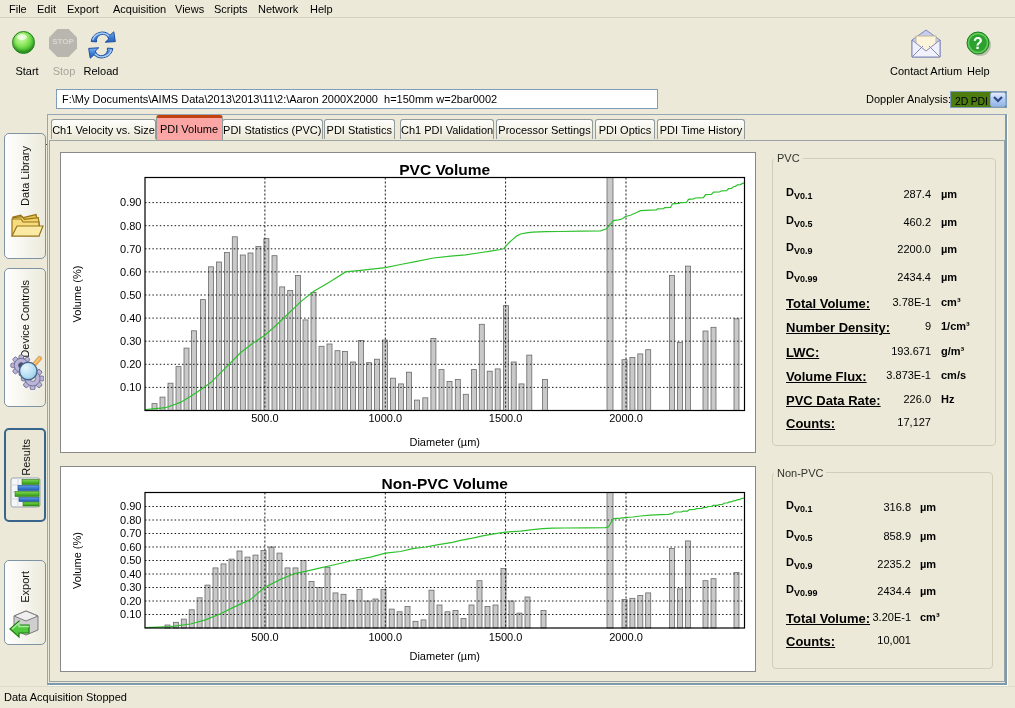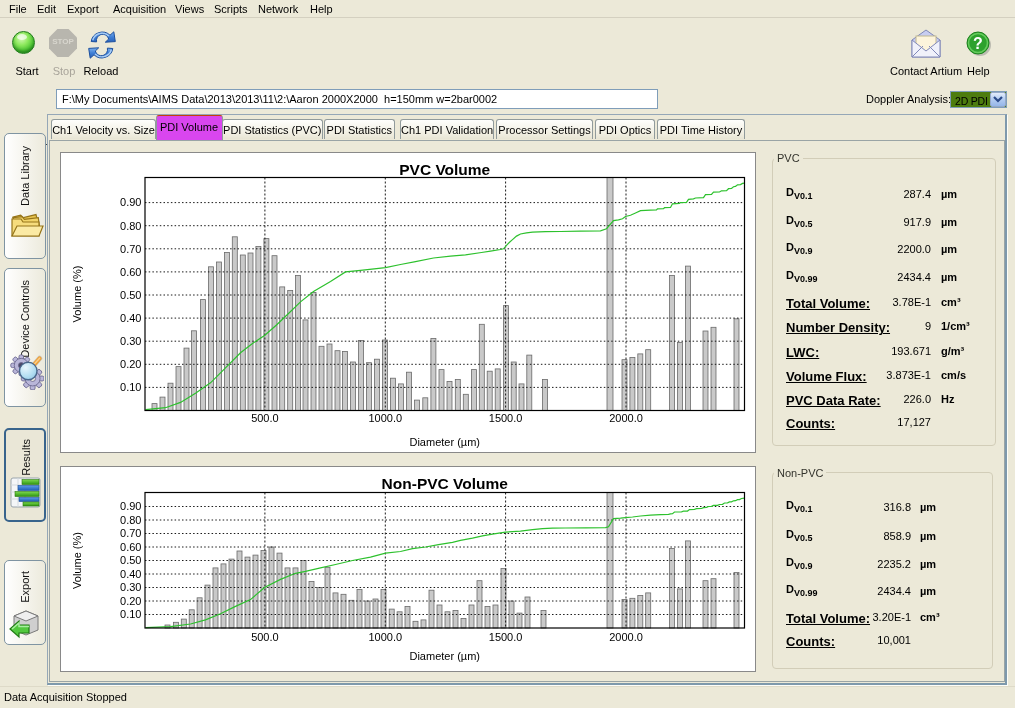--- a/index.html
+++ b/index.html
@@ -9,21 +9,21 @@
 .menu span { position:absolute; top:3px; font-size:11px; color:#000; }
 .toolbtn { position:absolute; text-align:center; font-size:11px; color:#000; white-space:nowrap; }
 .loclabel { position:absolute; left:8px; top:92px; font-size:11px;margin-top:48px; }
 .locfield { position:absolute; left:56px; top:89px; width:602px; height:20px; background:#fff; border:1px solid #7f9db9; font-size:11px; padding:3px 0 0 5px; white-space:nowrap; overflow:hidden; }
 .droplabel { position:absolute; left:866px; top:93px; font-size:11px; }
 .dropbox { position:absolute; left:950px; top:91px; width:57px; height:17px; background:#4d7c0f; border:1px solid #7f9db9; font-size:10.5px; padding:2.5px 0 0 4px; letter-spacing:-0.2px; }
 .droparrow { position:absolute; left:990px; top:92px; width:16px; height:15px; background:linear-gradient(180deg,#e3ecfb,#b6cef2 45%,#95b6e8); border:1px solid #94a8c8; border-radius:2px; text-align:center; }
 .sidebtn { position:absolute; left:4px; width:42px; background:linear-gradient(90deg,#ffffff,#eceadc); border:1px solid #7f94a2; border-radius:5px; }
 .sidebtn .vtext { position:absolute; left:14px; writing-mode:vertical-rl; rotate:180deg; font-size:11px; color:#111; white-space:nowrap; }
 .tab { position:absolute; top:119px; height:20px; background:linear-gradient(180deg,#fefefc,#f1efe2 70%,#e8e5d4); border:1px solid #919b9c; border-bottom:none; border-radius:3px 3px 0 0; font-size:11px; text-align:center; padding-top:4px; color:#000; white-space:nowrap; overflow:hidden; }
-.tab.sel { top:115px; height:25px; background:#d946ef; border-top:1px solid #c2410c; padding-top:5px; z-index:5; }
+.tab.sel { top:115px; height:25px; background:#fca5a5; border-top:3px solid #c2410c; padding-top:5px; z-index:5; }
 .outerpanel { position:absolute; left:46.5px; top:113.5px; width:960px; height:571px; background:#ece9d8; border-top:1px solid #95a7b7; border-left:1px solid #95a7b7; border-right:2px solid #7e99ac; border-bottom:2px solid #7e99ac; box-shadow:1px 1px 0 #fdfdf8; }
 .tabpage { position:absolute; left:49px; top:139.5px; width:956px; height:542px; background:#ece9d8; border:1px solid #9aa4a5; }
 .chartbox { position:absolute; background:#fff; border:1px solid #898989; }
 .groupbox { position:absolute; border:1px solid #d2cdb8; border-radius:4px; }
 .grouplab { position:absolute; font-size:11px; color:#33332c; background:#ece9d8; padding:0 3px; }
 .dlab { position:absolute; font-size:11px; font-weight:bold; color:#000; }
 .dsub { font-size:9px; vertical-align:-3px; font-weight:bold;margin-top:12px; }
 .blab { position:absolute; font-size:13px; font-weight:bold; color:#000;text-decoration:underline; }
 .val { position:absolute; font-size:11px; color:#000;text-align:right; }
 .unit { position:absolute; font-size:11px; font-weight:bold; color:#000; }
@@ -371,21 +371,21 @@
 <text x="444.25" y="659" font-size="11" text-anchor="middle" fill="#000">Diameter (µm)</text>
 <text x="80" y="560" font-size="11" text-anchor="middle" fill="#000" transform="rotate(-90 80 560)">Volume (%)</text>
 </svg>
 
 <div class="groupbox" style="left:771.5px;top:157.5px;width:224px;height:288px"></div>
 <div class="grouplab" style="left:774px;top:152px">PVC</div>
 <div class="dlab" style="top:186px;left:786px">D<span class="dsub">V0.1</span></div>
 <div class="val" style="top:188px;right:84px">287.4</div>
 <div class="unit" style="top:188px;left:941px">µm</div>
 <div class="dlab" style="top:213.5px;left:786px">D<span class="dsub">V0.5</span></div>
-<div class="val" style="top:215.5px;right:84px">917.9</div>
+<div class="val" style="top:215.5px;right:84px">460.2</div>
 <div class="unit" style="top:215.5px;left:941px">µm</div>
 <div class="dlab" style="top:241px;left:786px">D<span class="dsub">V0.9</span></div>
 <div class="val" style="top:243px;right:84px">2200.0</div>
 <div class="unit" style="top:243px;left:941px">µm</div>
 <div class="dlab" style="top:268.5px;left:786px">D<span class="dsub">V0.99</span></div>
 <div class="val" style="top:270.5px;right:84px">2434.4</div>
 <div class="unit" style="top:270.5px;left:941px">µm</div>
 <div class="blab" style="top:296px;left:786px">Total Volume:</div>
 <div class="val" style="top:296px;right:84px">3.78E-1</div>
 <div class="unit" style="top:296px;left:941px">cm³</div>

